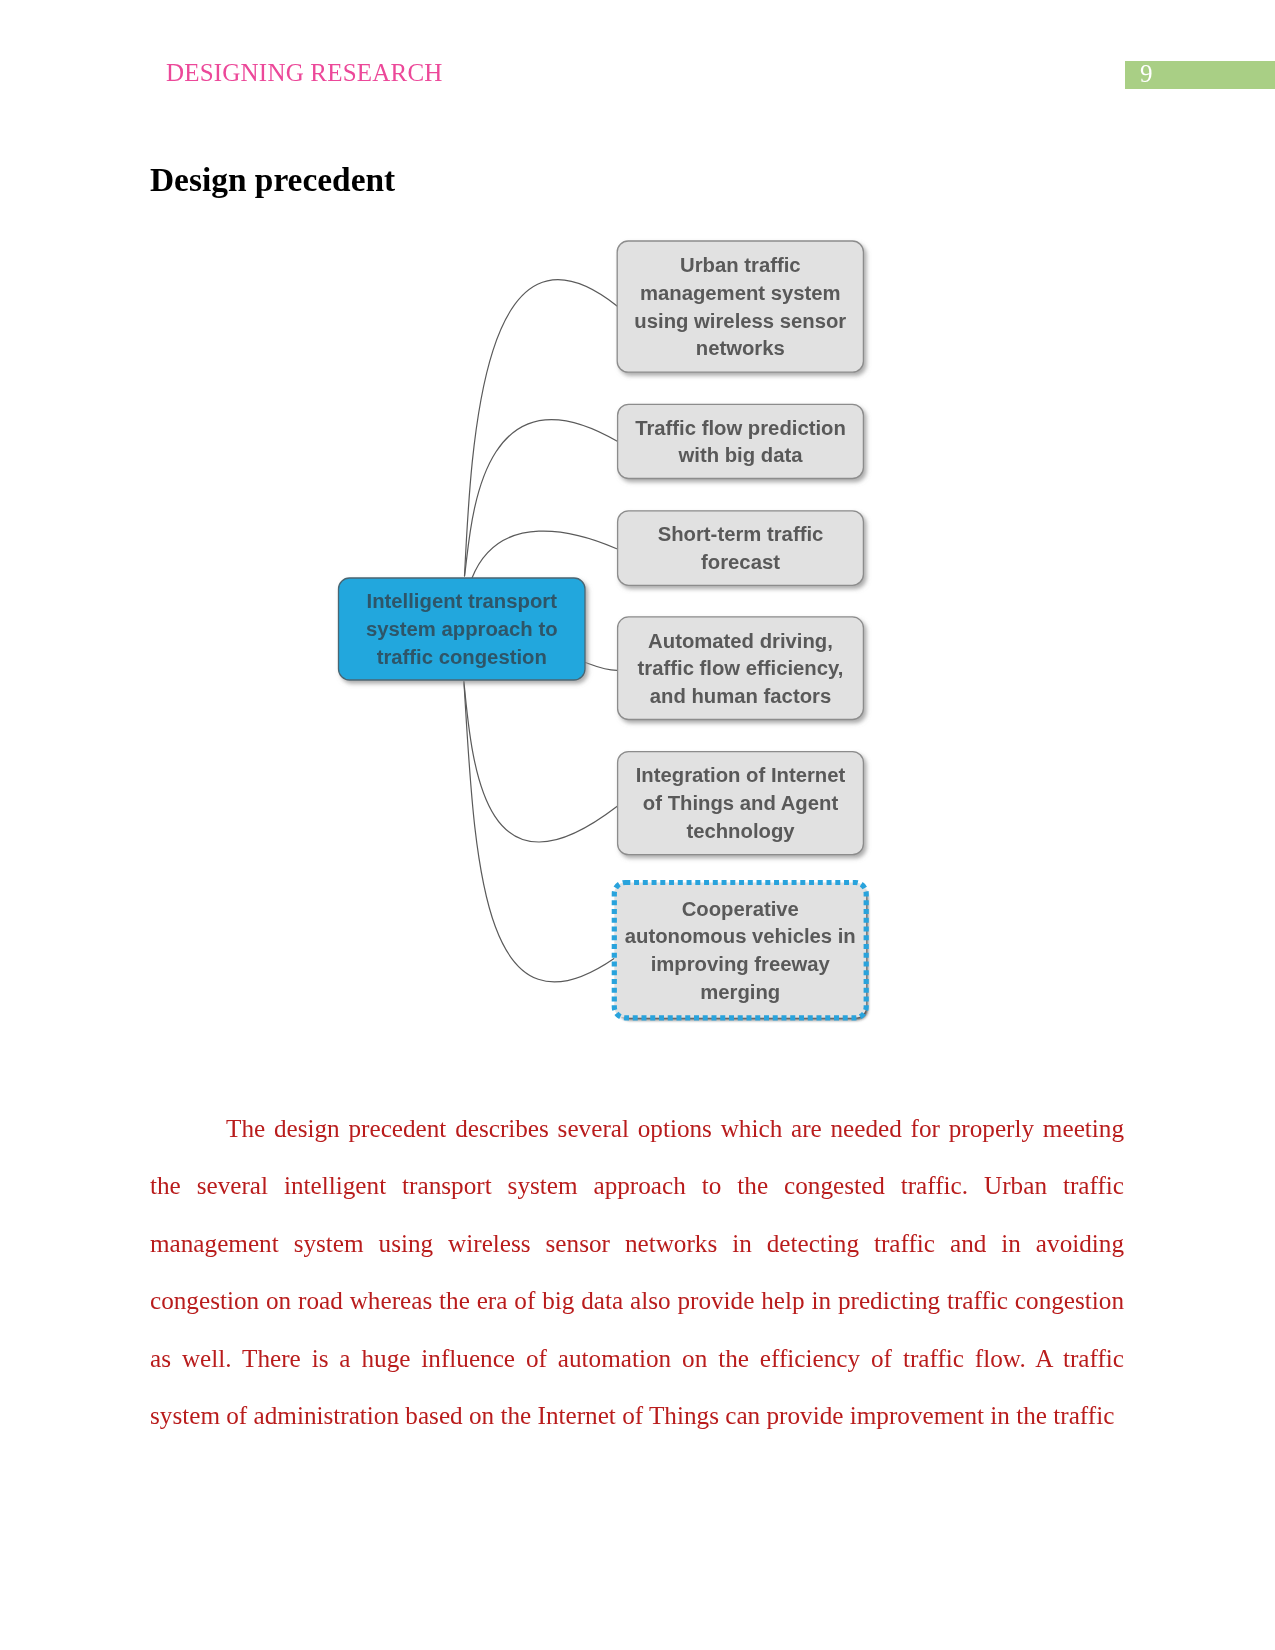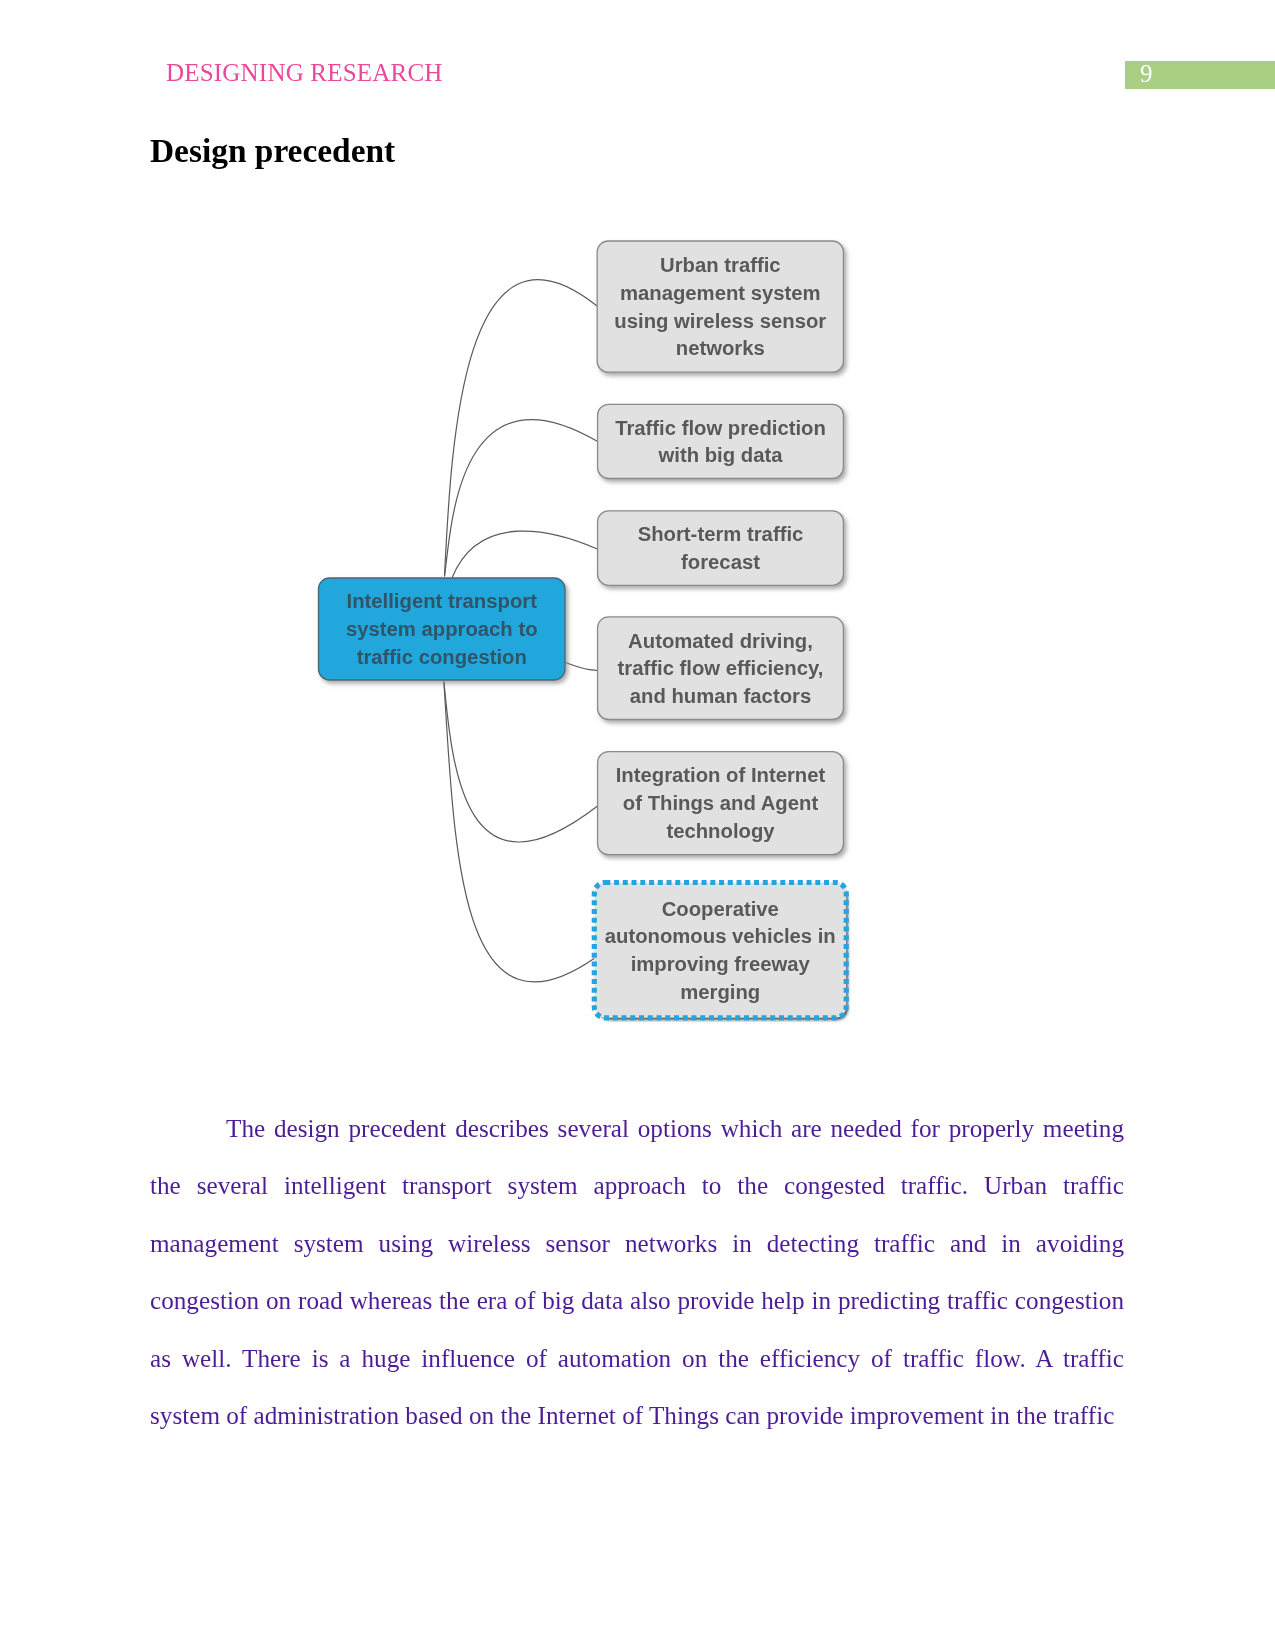--- a/index.html
+++ b/index.html
@@ -3,23 +3,23 @@
 <meta charset="utf-8">
 <title>Design precedent</title>
 <style>
   html,body{margin:0;padding:0;}
 
   body{width:1275px;height:1650px;background:#ffffff;font-family:"Liberation Serif",serif;position:relative;overflow:hidden;}
   .page{position:absolute;inset:0;}
   .header-title{position:absolute;left:166px;top:59px;font-size:25px;color:#ec4899;letter-spacing:0.2px;}
   .page-number-box{position:absolute;left:1125px;top:61px;width:150px;height:28px;background:#a9cf85;}
   .page-number{position:absolute;left:1140px;top:60px;font-size:25px;color:#ffffff;}
-  .section-title{position:absolute;left:150px;top:132px;font-size:33.4px;font-weight:bold;color:#000;}
-  .figure{position:absolute;left:292px;top:225px;width:600px;height:820px;}
-  .para{position:absolute;left:150px;top:1100px;width:974px;font-size:25.2px;line-height:57.4px;text-align:justify;color:#4c1d95;text-indent:76px;}
+  .section-title{position:absolute;left:150px;top:161px;font-size:33.4px;font-weight:bold;color:#000;}
+  .figure{position:absolute;left:312px;top:225px;width:600px;height:820px;}
+  .para{position:absolute;left:150px;top:1100px;width:974px;font-size:25.2px;line-height:57.4px;text-align:justify;color:#b91c1c;text-indent:76px;}
 </style>
 </head>
 <body>
 
 <div class="page">
   <div class="header-title">DESIGNING RESEARCH</div>
   <div class="page-number-box" style="background-color: rgb(169, 207, 133);"></div>
   <div class="page-number">9</div>
   <div class="section-title">Design precedent</div>
   <div class="figure">

